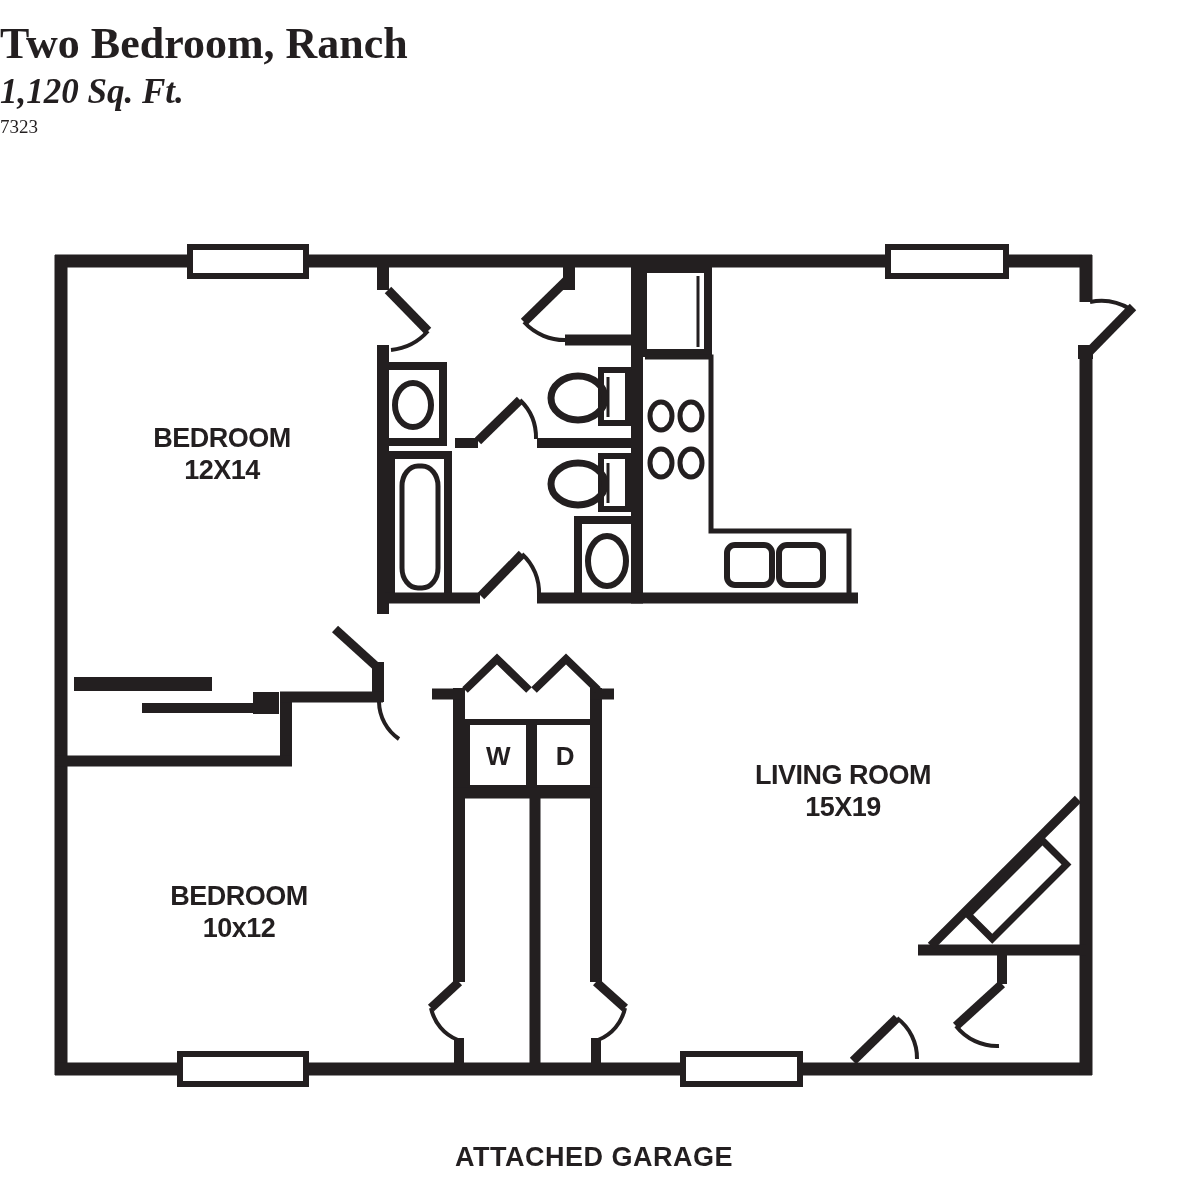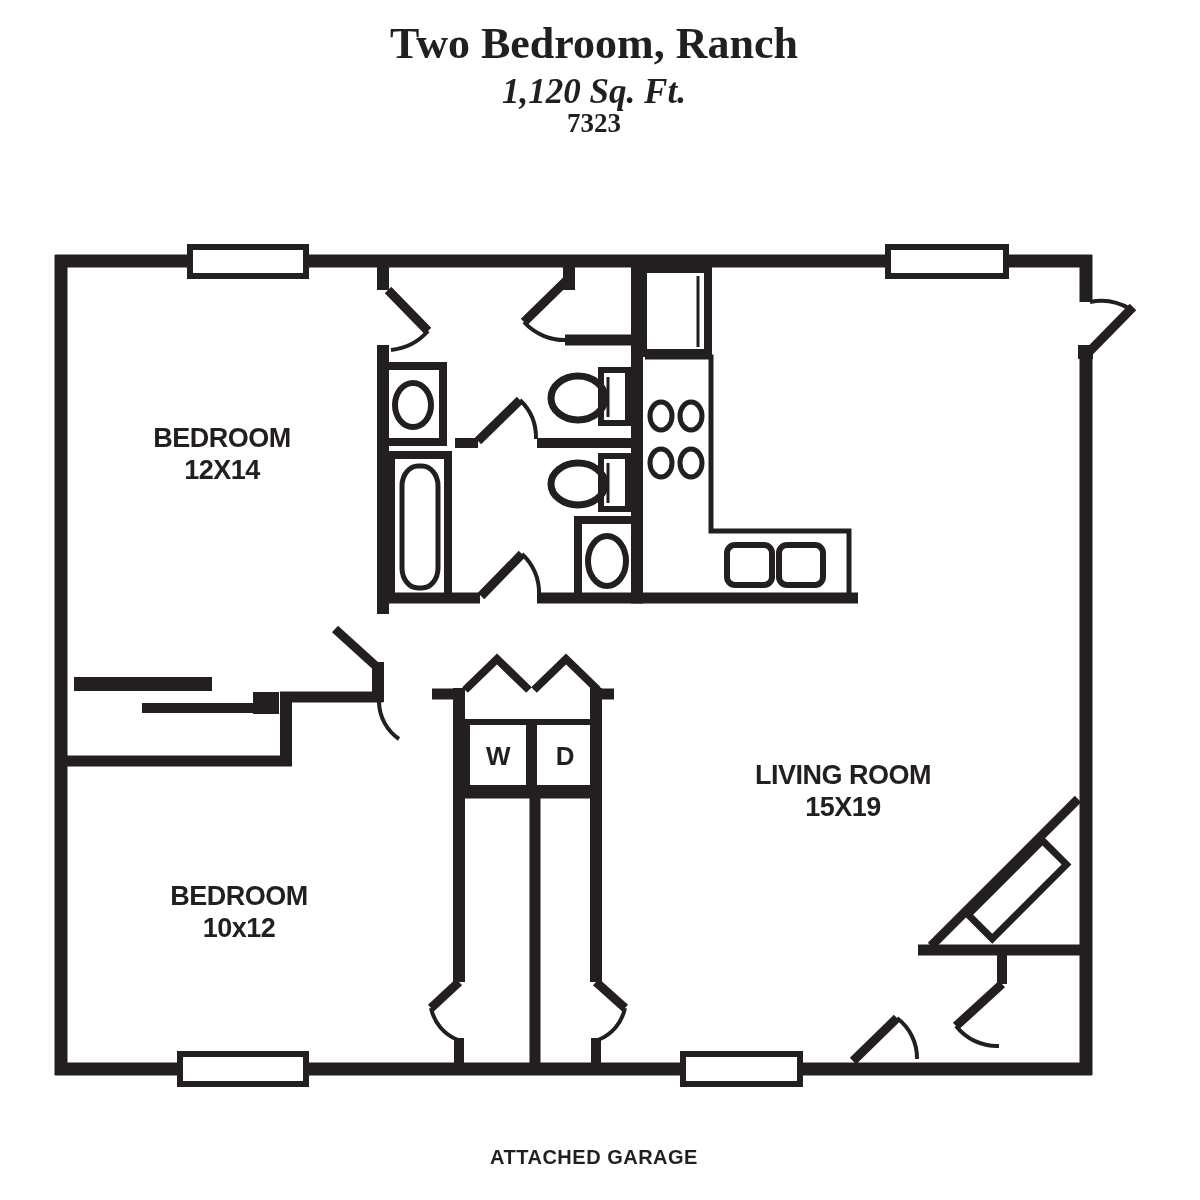--- a/index.html
+++ b/index.html
@@ -5,27 +5,27 @@
   html,body{margin:0;padding:0;background:#ffffff;}
   body{width:1200px;height:1200px;position:relative;overflow:hidden;
        font-family:"Liberation Sans",sans-serif;color:#231f20;}
   .plan{position:absolute;left:0;top:0;width:1200px;height:1200px;}
   svg.lines{position:absolute;left:0;top:0;}
   .lbl{position:absolute;transform:translate(-50%,-50%);text-align:center;
        font-weight:700;color:#231f20;letter-spacing:-0.5px;line-height:1.18;
        white-space:nowrap;}
   .lbl.room{font-size:27px;}
   .lbl.small{font-size:26px;}
-  .hdr{position:absolute;left:0;width:1188px;text-align:center;
+  .hdr{position:absolute;left:0;width:1188px;
        font-family:"Liberation Serif",serif;color:#231f20;}
   .hdr.title{top:18px;font-size:44px;font-weight:700;letter-spacing:0;}
   .hdr.area{top:72px;font-size:35px;font-weight:700;font-style:italic;}
-  .hdr.plannum{top:108px;font-size:27px;font-weight:700;}
+  .hdr.plannum{top:116px;font-size:19px;font-weight:400;}
   .garage-lbl{position:absolute;transform:translate(-50%,-50%);
-       font-size:20px;font-weight:700;letter-spacing:0.5px;}
+       font-size:27px;font-weight:700;letter-spacing:0.5px;}
 </style>
 </head>
 <body>
 
 <div class="plan">
 
   <div class="hdr title">Two Bedroom, Ranch</div>
   <div class="hdr area">1,120 Sq. Ft.</div>
   <div class="hdr plannum">7323</div>
 

